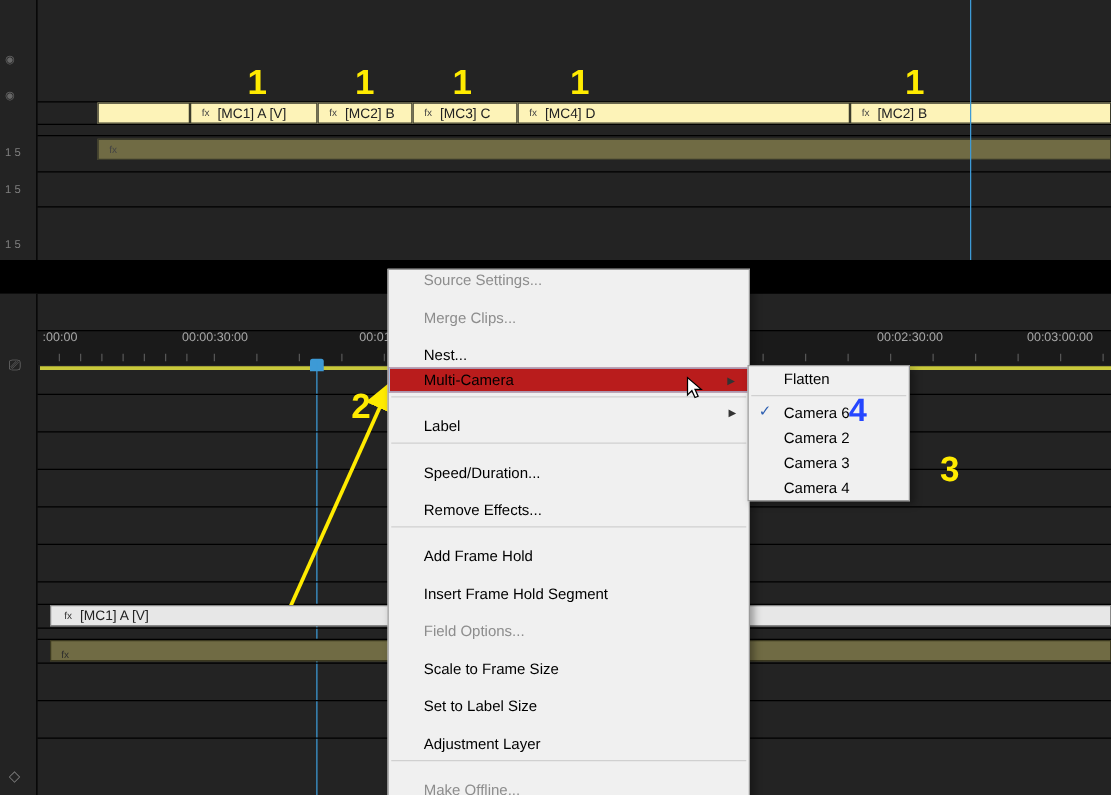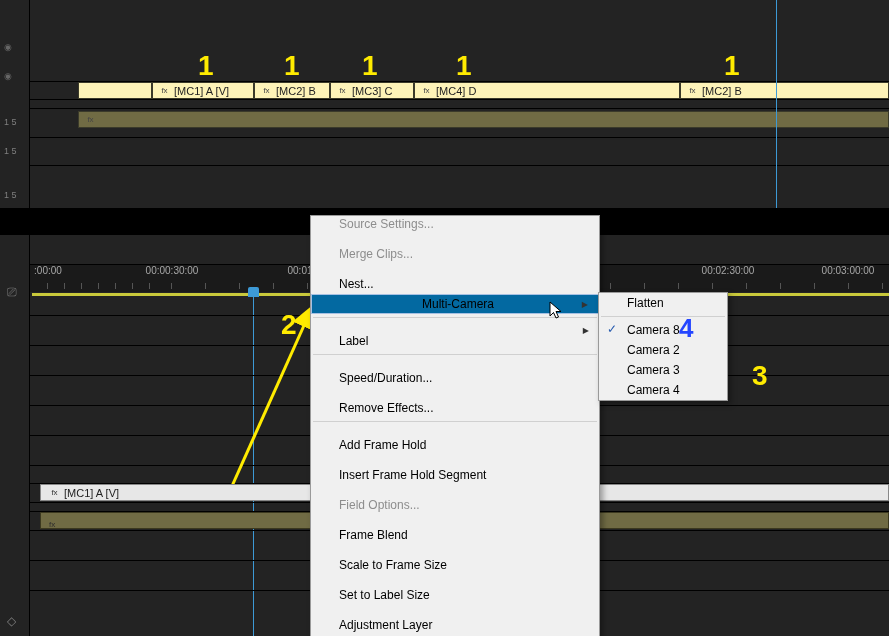--- a/index.html
+++ b/index.html
@@ -117,21 +117,21 @@
   .context-menu {
     position: absolute; left: 310px; top: 215px; width: 290px;
     background: #f0f0f0; border: 1px solid #9a9a9a;
     box-shadow: 3px 3px 6px rgba(0,0,0,.35);
     font-size: 12px;
   }
   .context-menu .item {
     padding: 13px 22px 3px 28px; color: #000; cursor: default; position: relative;
   }
   .context-menu .item.disabled { color: #8d8d8d; }
-  .context-menu .item.hovered { background: #0369a1; border:1px solid #a7c1e3; padding:2px 21px 2px 27px;text-align:center; }
+  .context-menu .item.hovered { background: #b91c1c; border:1px solid #a7c1e3; padding:2px 21px 2px 27px; }
   .context-menu .item.submenu::after {
     content: "▶"; font-size: 8px; color:#333; position: absolute; right: 10px; top: 5px;
   }
   .context-menu hr { border: none; border-top: 1px solid #d0d0d0; margin: 3px 2px; }
   .context-menu .item.cut-top { padding-top:1px; }
 
   
   .submenu-panel {
     position: absolute; left: 598px; top: 292px; width: 130px;
     background: #f0f0f0; border: 1px solid #9a9a9a;
@@ -298,32 +298,31 @@
   <div class="item submenu hovered">Multi-Camera</div>
   <hr>
   <div class="item submenu">Label</div>
   <hr>
   <div class="item">Speed/Duration...</div>
   <div class="item">Remove Effects...</div>
   <hr>
   <div class="item">Add Frame Hold</div>
   <div class="item">Insert Frame Hold Segment</div>
   <div class="item disabled">Field Options...</div>
-  <div class="item">Frame Blend</div>
   <div class="item">Scale to Frame Size</div>
   <div class="item">Set to Label Size</div>
   <div class="item">Adjustment Layer</div>
   <hr>
   <div class="item disabled">Make Offline...</div>
 </div>
 
 <div class="submenu-panel">
   <div class="item">Flatten</div>
   <hr>
-  <div class="item check">Camera 8</div>
+  <div class="item check">Camera 6</div>
   <div class="item">Camera 2</div>
   <div class="item">Camera 3</div>
   <div class="item">Camera 4</div>
 </div>
 
 <span class="anno-blue" style="left:679px; top:313px">4</span>
 
 <svg class="cursor-arrow" style="left:549px; top:301px" viewBox="0 0 14 20">
   <path d="M1,1 L1,15 L4.5,11.5 L7,17 L9.5,16 L7,10.5 L12,10.5 Z" fill="#fff" stroke="#000" stroke-width="1"></path>
 </svg>

